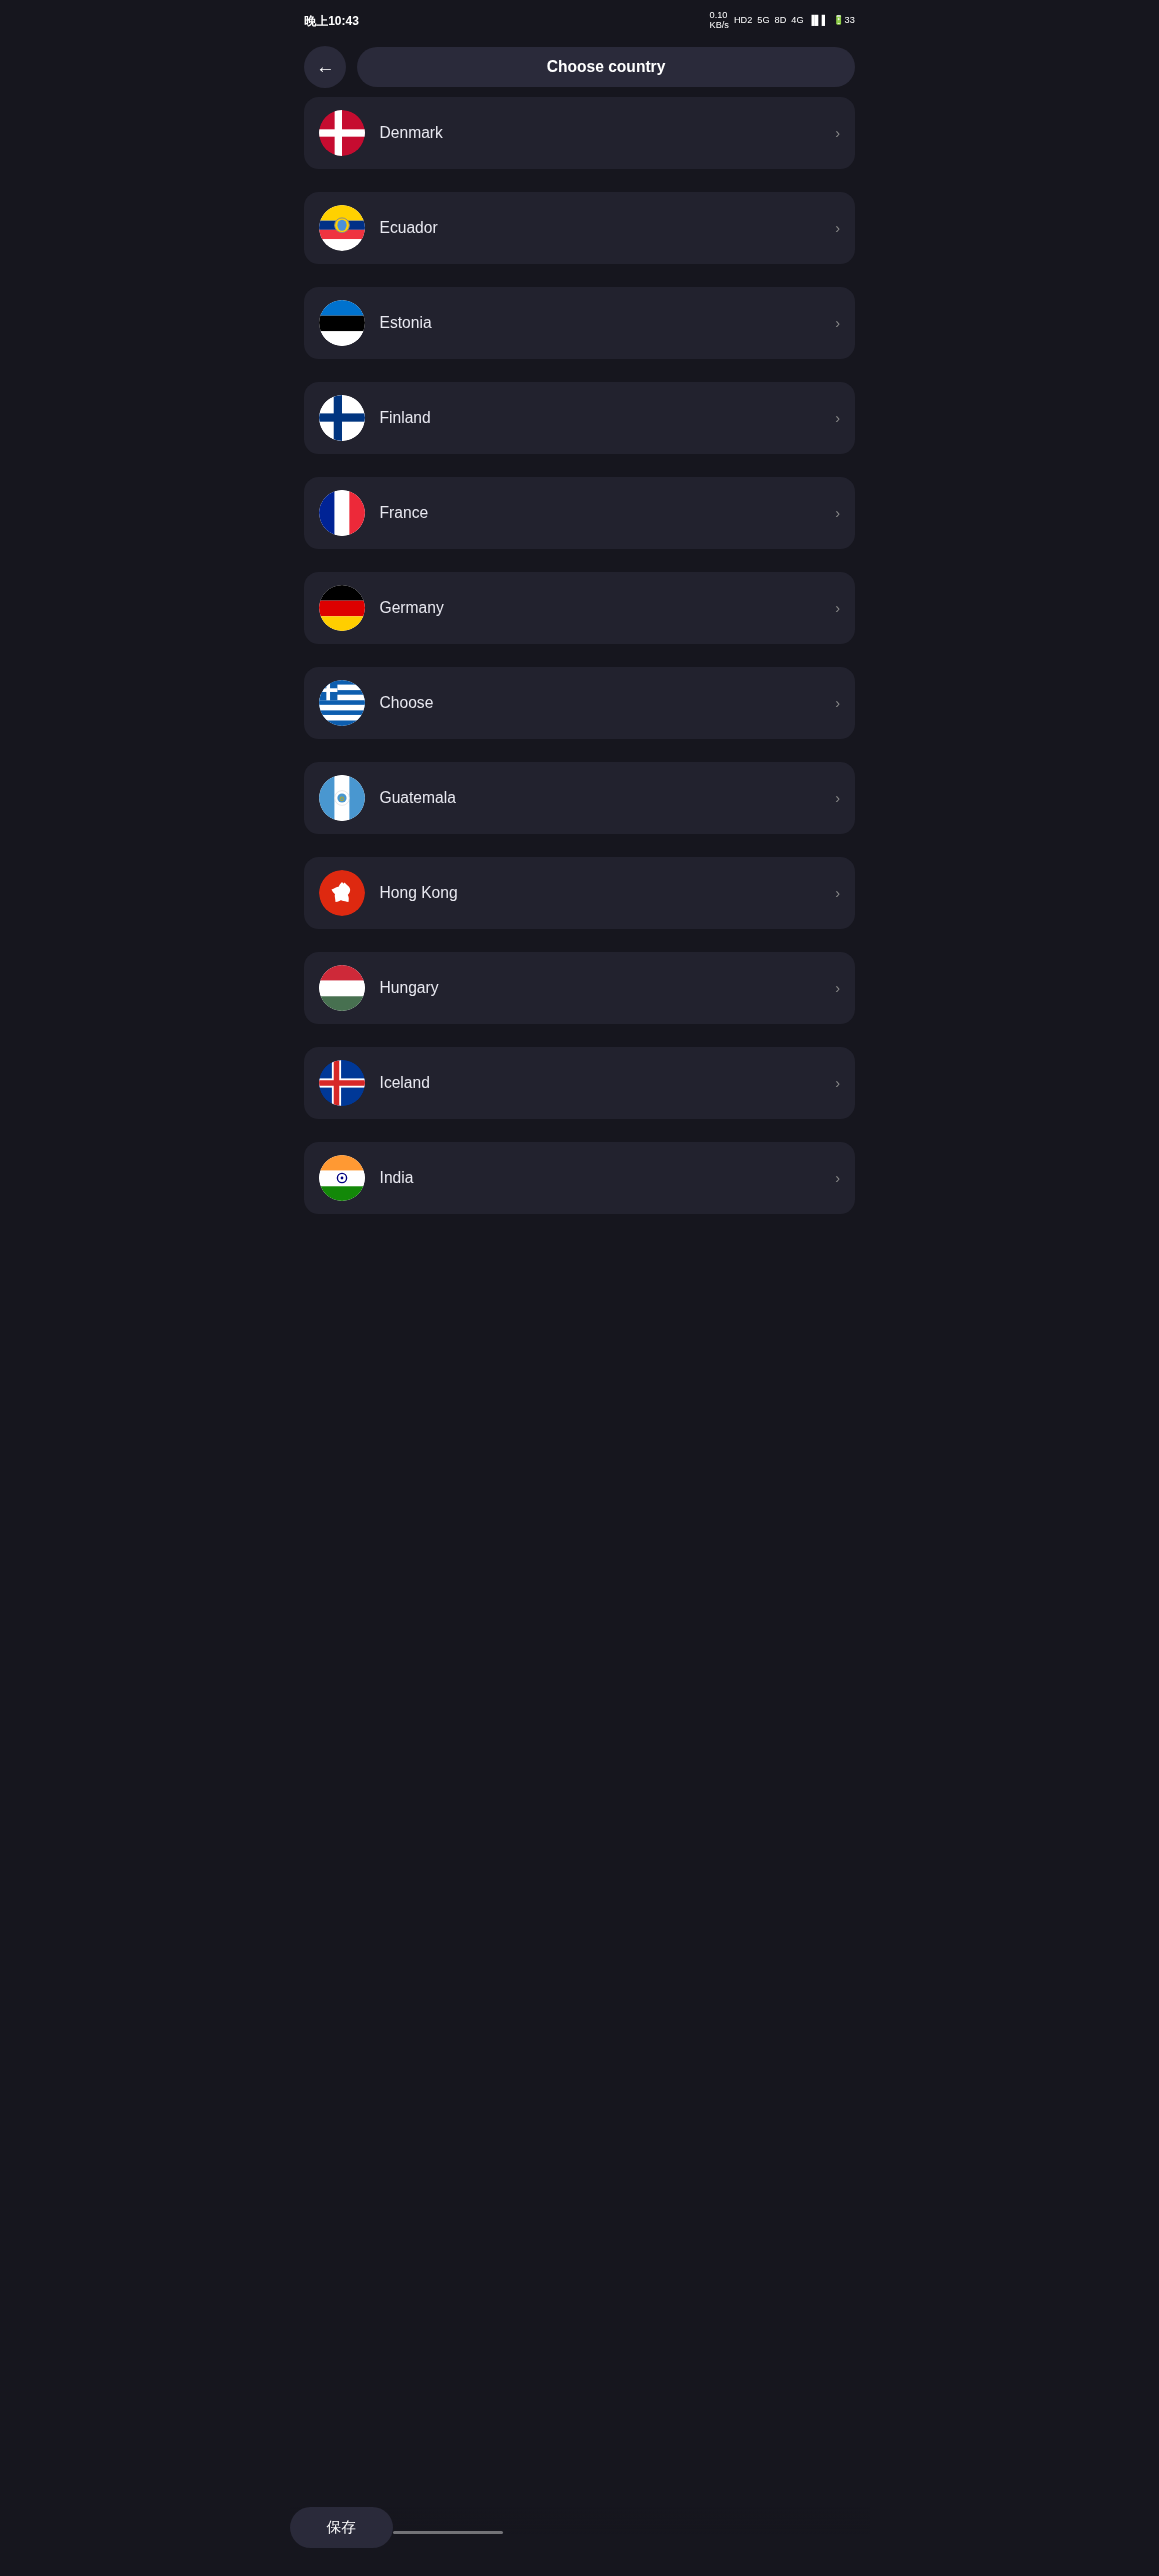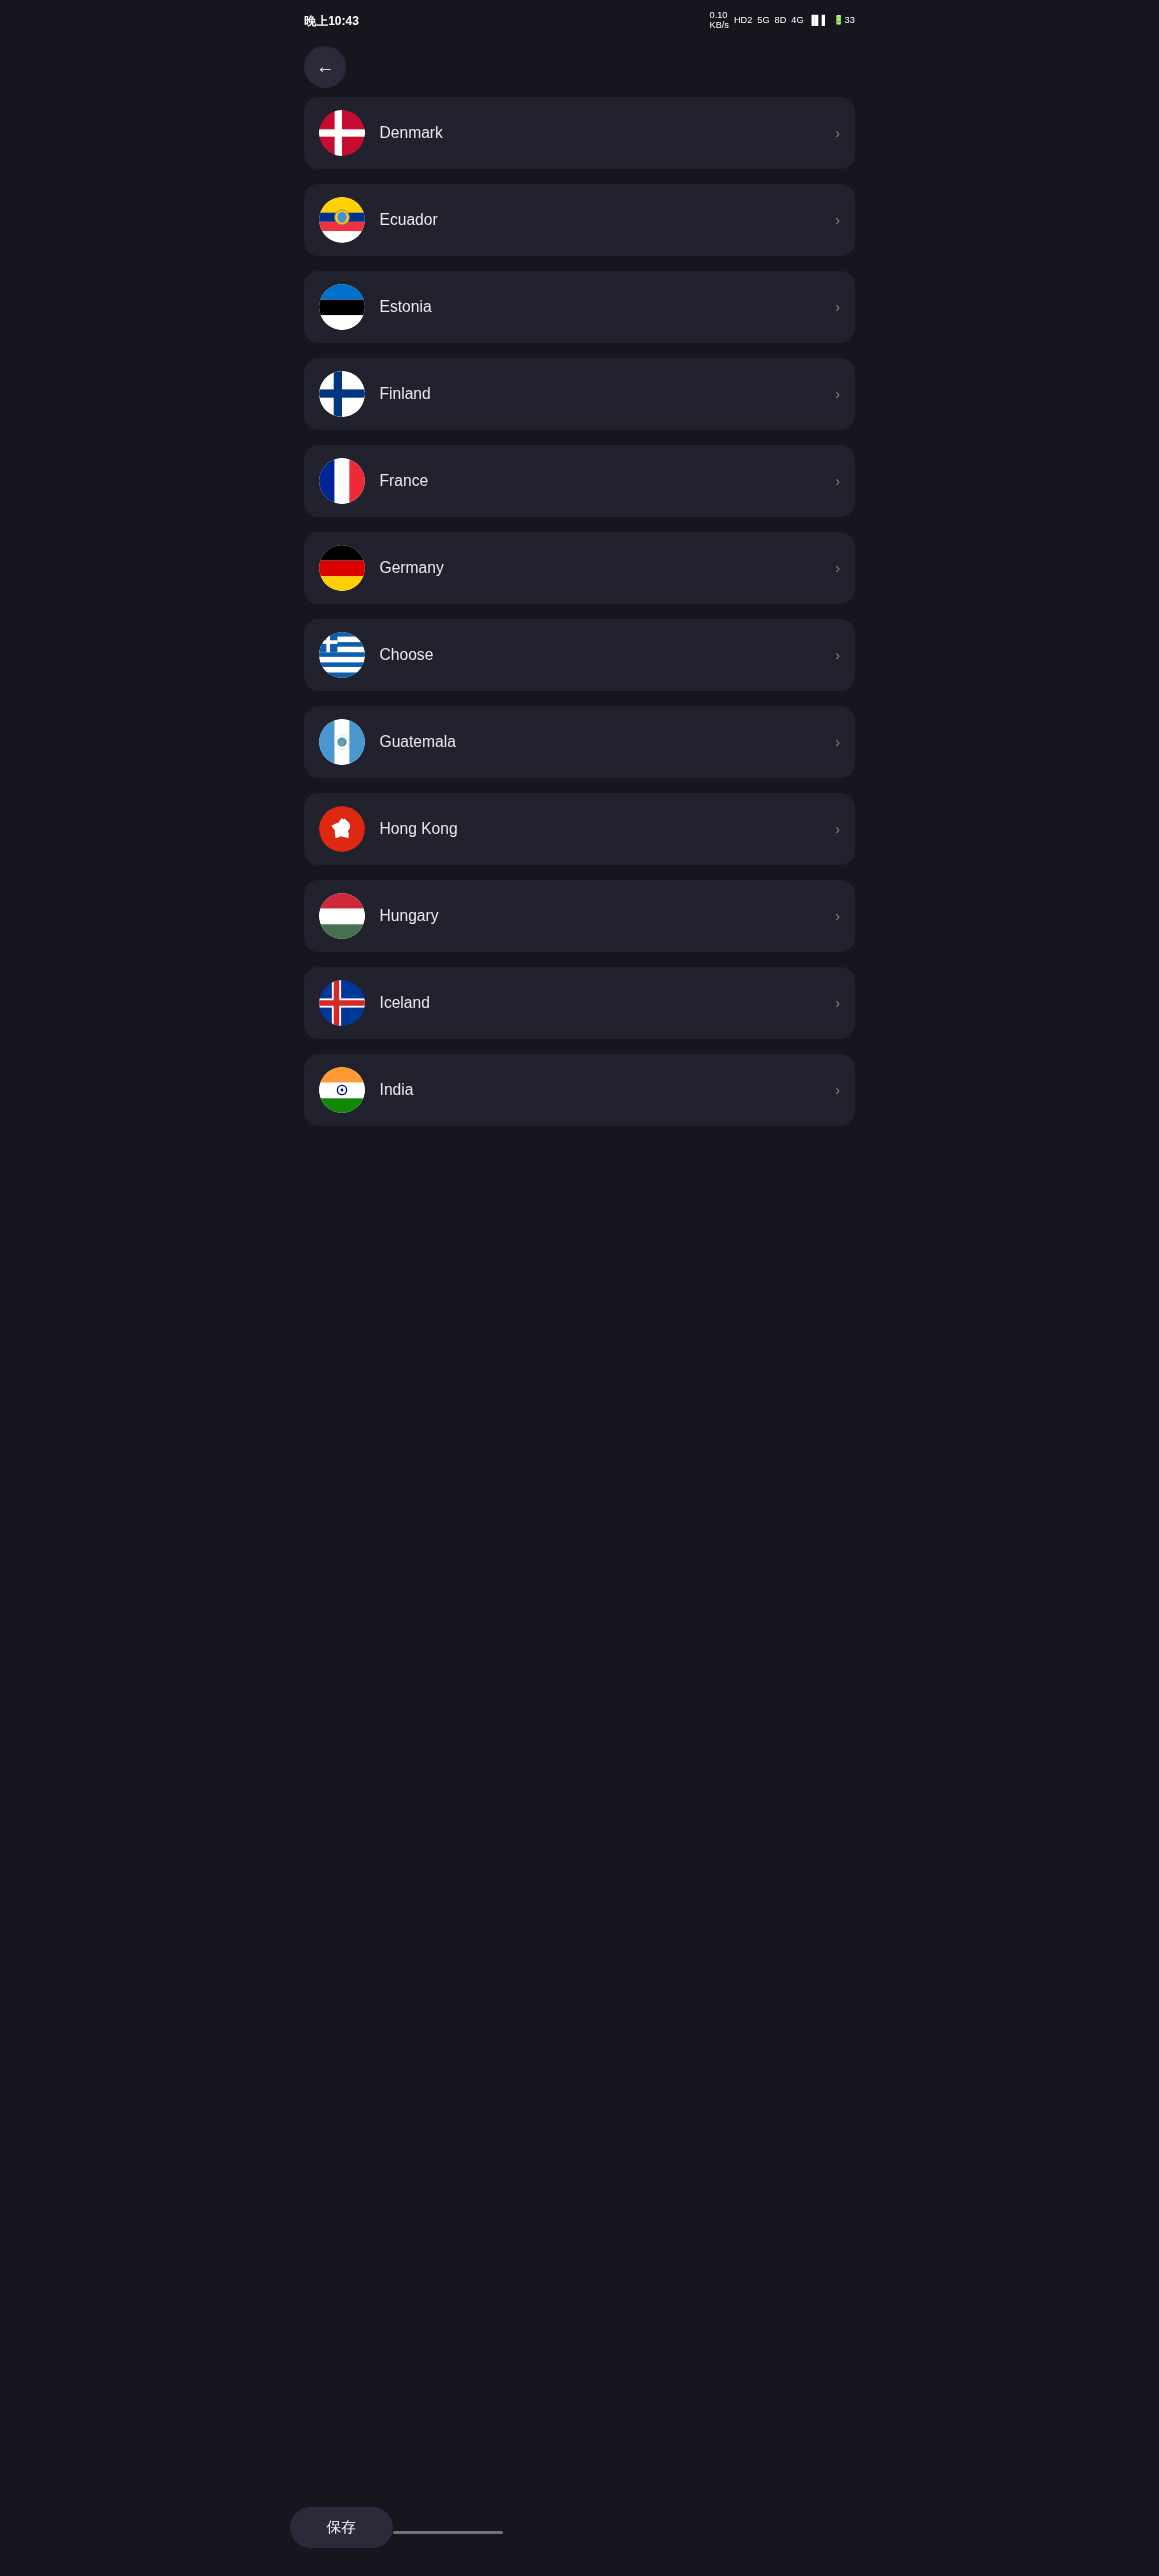--- a/index.html
+++ b/index.html
@@ -81,21 +81,21 @@
     .header-title {
       font-size: 15.6px;
       font-weight: 600;
       color: #ffffff;
     }
 
     .country-list {
       padding: 0 14.7px;
       display: flex;
       flex-direction: column;
-      gap: 15px;
+      gap: 23px;
     }
 
     .country-item {
       background-color: #22222e;
       border-radius: 14.7px;
       padding: 13px 14.7px;
       display: flex;
       align-items: center;
       cursor: pointer;
       transition: background-color 0.15s;
@@ -172,20 +172,23 @@
     <span>4G</span>
     <span>▐▌▌</span>
     <span>🔋33</span>
   </div>
 </div>
 
 <div class="header">
   <div class="back-btn">
     <span class="back-arrow">←</span>
   </div>
+  <div class="header-title-box">
+    <span class="header-title">Choose country</span>
+  </div>
 </div>
 
 <div class="country-list">
 
   <div class="country-item" style="margin-top:-5.5px;">
     <div class="flag-circle">
       <svg width="46" height="46" viewBox="0 0 50 50">
         <circle cx="25" cy="25" r="25" fill="#c60c30"></circle>
         <rect x="17" y="0" width="8" height="50" fill="#ffffff"></rect>
         <rect x="0" y="21" width="50" height="8" fill="#ffffff"></rect>

